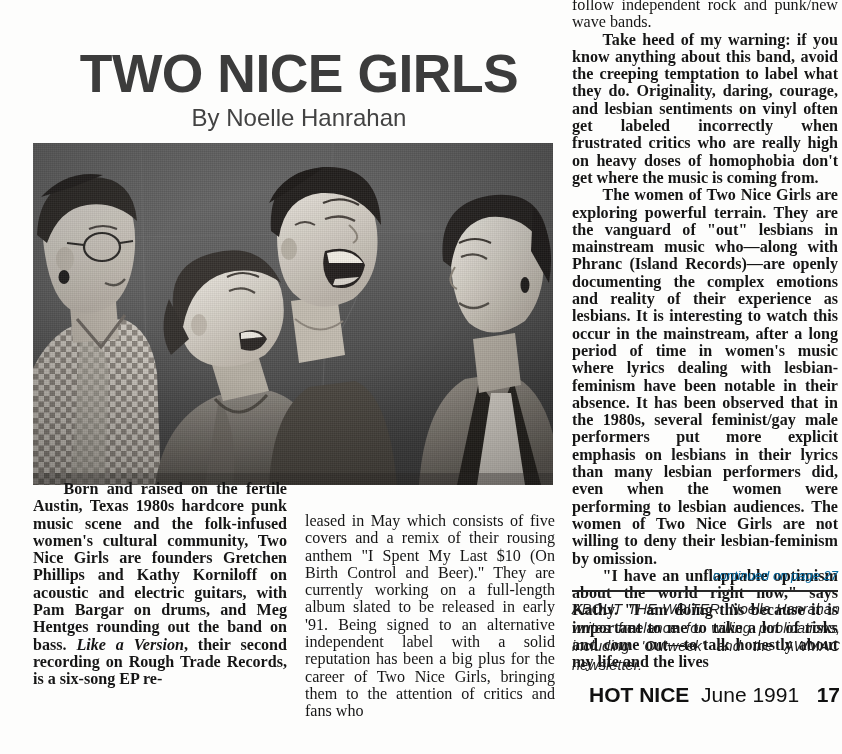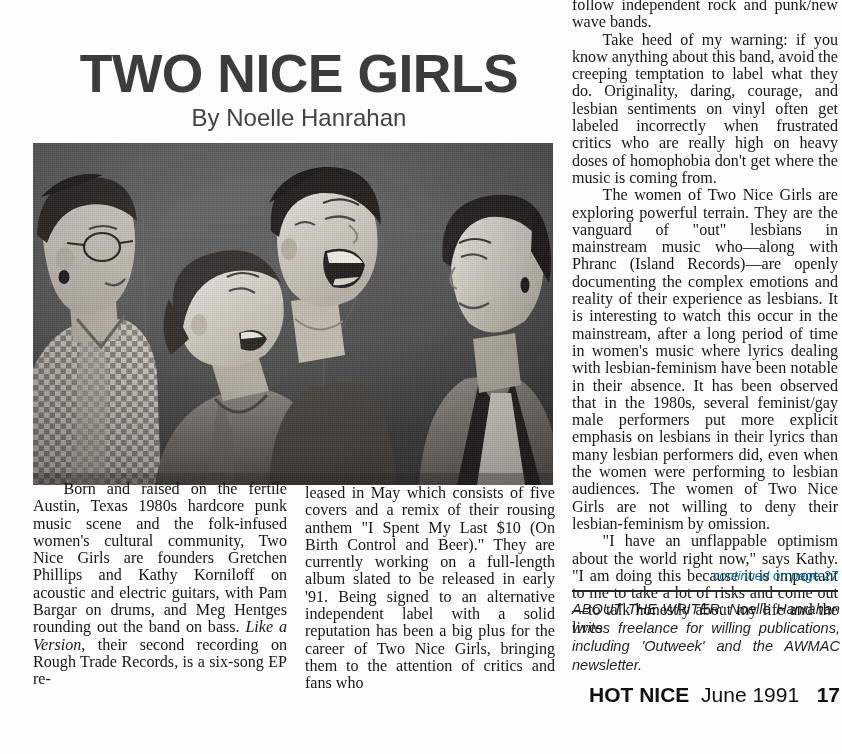--- a/index.html
+++ b/index.html
@@ -81,25 +81,25 @@
     font-family: "Liberation Serif", "DejaVu Serif", serif;
     font-size: 16.1px;
     line-height: 17.3px;
     text-align: justify;
     text-justify: inter-word;
     color: #161616;
     -webkit-hyphens: none;
     hyphens: none;
   }
   .bodycol p { margin: 0; }
-  .bodycol p.ind { text-indent: 1.9em; }
+  .bodycol p.ind { text-indent: 1.9em; font-weight: bold; }
   .bodycol i { font-style: italic; }
 
   #col-left   { left: 33px;  top: 480px; width: 254px; }
-  #col-mid    { left: 305px; top: 484px; width: 250px; }
+  #col-mid    { left: 305px; top: 512px; width: 250px; }
   #col-right  { left: 572px; top: -4px;  width: 266px; }
 
   
   .bodycol p:last-child { }
 
   
   #continued {
     position: absolute;
     left: 572px;
     top: 567px;

